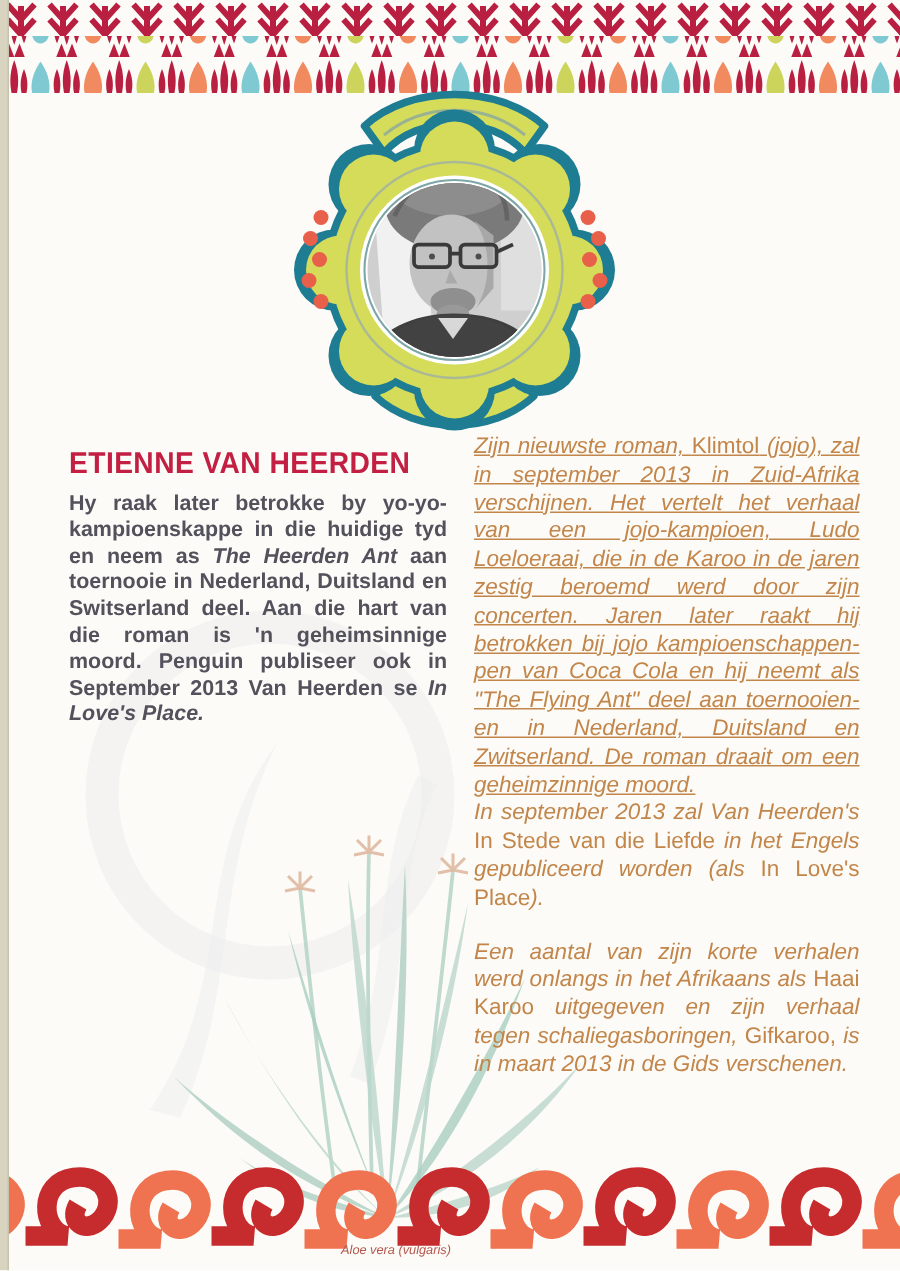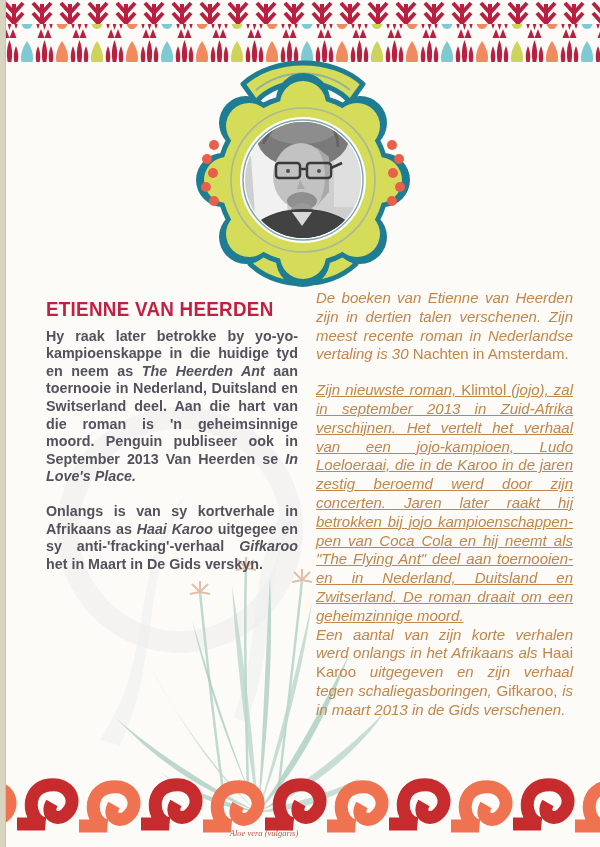--- a/index.html
+++ b/index.html
@@ -10,21 +10,21 @@
         border-right:1px solid #c7c2ac;z-index:40;}
   
   .top-border{position:absolute;left:0;top:0;z-index:20;}
   .bottom-border{position:absolute;left:0;top:770px;z-index:20;}
   
   .medallion{position:absolute;left:188px;top:52px;z-index:25;}
   
   .watermark{position:absolute;left:40px;top:320px;z-index:1;}
   .aloe{position:absolute;left:108px;top:540px;z-index:2;}
   .aloe-caption{position:absolute;left:222px;top:828px;z-index:30;width:84px;text-align:center;
-        font-family:Liberation Serif, serif;font-style:italic;font-size:8.5px;color:#b5574d;}
+        font-family:Liberation Sans, sans-serif;font-style:italic;font-size:8.5px;color:#b5574d;}
   
   .col{position:absolute;z-index:10;text-align:justify;}
   .col-left{left:46px;top:301px;width:252px;color:#53525c;font-weight:bold;
         font-size:14.3px;line-height:17.6px;}
   .col-right{left:316px;top:289px;width:257px;color:#c2854a;
         font-size:15px;line-height:18.8px;}
   .col p{margin:0 0 17px 0;}
   .col p.no-gap-after{margin-bottom:0;text-decoration:underline;}
   .heading{color:#c21f42;font-size:20px;font-weight:bold;letter-spacing:.3px;
         transform:scaleX(.94);transform-origin:left center;white-space:nowrap;
@@ -192,26 +192,25 @@
         <circle cx="211" cy="107" r="5"></circle>
       <circle cx="205" cy="121" r="5"></circle>
         <circle cx="212" cy="135" r="5"></circle>
       <circle cx="204" cy="149" r="5"></circle>
     </g>
   </svg>
 
   <div class="col col-left">
     <h1 class="heading">ETIENNE VAN HEERDEN</h1>
     <p><span>Hy raak later betrokke by yo-yo-kampioenskappe in die huidige tyd en neem as </span><span class="seg-i">The Heerden Ant</span><span> aan toernooie in Nederland, Duitsland en Switserland deel. Aan die hart van die roman is 'n geheimsinnige moord. Penguin publiseer ook in September 2013 Van Heerden se </span><span class="seg-i">In Love's Place.</span></p>
-    <p><span>Onlangs is van sy kortverhale in Afrikaans as </span><span class="seg-i">Haai Karoo</span><span> uitgegee en sy anti-'fracking'-verhaal </span><span class="seg-i">Gifkaroo</span><span> het in Maart in De Gids verskyn.</span></p>
   </div>
 
   <div class="col col-right">
-    <p><span>De boeken van Etienne van Heerden zijn in dertien talen verschenen. Zijn meest recente roman in Nederlandse vertaling is 30 </span><span class="seg-up">Nachten in Amsterdam.</span></p>
     <p class="no-gap-after"><span>Zijn nieuwste roman, </span><span class="seg-up">Klimtol</span><span> (jojo), zal in september 2013 in Zuid-Afrika verschijnen. Het vertelt het verhaal van een jojo-kampioen, Ludo Loeloeraai, die in de Karoo in de jaren zestig beroemd werd door zijn concerten. Jaren later raakt hij betrokken bij jojo kampioenschappen- pen van Coca Cola en hij neemt als "The Flying Ant" deel aan toernooien- en in Nederland, Duitsland en Zwitserland. De roman draait om een geheimzinnige moord.</span></p>
+    <p><span>In september 2013 zal Van Heerden's </span><span class="seg-up">In Stede van die Liefde</span><span> in het Engels gepubliceerd worden (als </span><span class="seg-up">In Love's Place</span><span>).</span></p>
     <p><span>Een aantal van zijn korte verhalen werd onlangs in het Afrikaans als </span><span class="seg-up">Haai Karoo</span><span> uitgegeven en zijn verhaal tegen schaliegasboringen, </span><span class="seg-up">Gifkaroo,</span><span> is in maart 2013 in de Gids verschenen.</span></p>
   </div>
 
   <svg class="bottom-border" width="600" height="77" viewBox="0 0 600 77">
     <g fill="none" stroke-width="13">
       <path stroke="#ef7350" d="M-45,56 h28 c-18,-3 -20,-36 4,-39 c21,-3 30,17 17,29 c-9,8 -21,1 -14,-11"></path>
       <path stroke="#c62b2e" d="M17,54 h28 c-18,-3 -20,-36 4,-39 c21,-3 30,17 17,29 c-9,8 -21,1 -14,-11"></path>
       <path stroke="#ef7350" d="M79,56 h28 c-18,-3 -20,-36 4,-39 c21,-3 30,17 17,29 c-9,8 -21,1 -14,-11"></path>
       <path stroke="#c62b2e" d="M141,54 h28 c-18,-3 -20,-36 4,-39 c21,-3 30,17 17,29 c-9,8 -21,1 -14,-11"></path>
       <path stroke="#ef7350" d="M203,56 h28 c-18,-3 -20,-36 4,-39 c21,-3 30,17 17,29 c-9,8 -21,1 -14,-11"></path>

